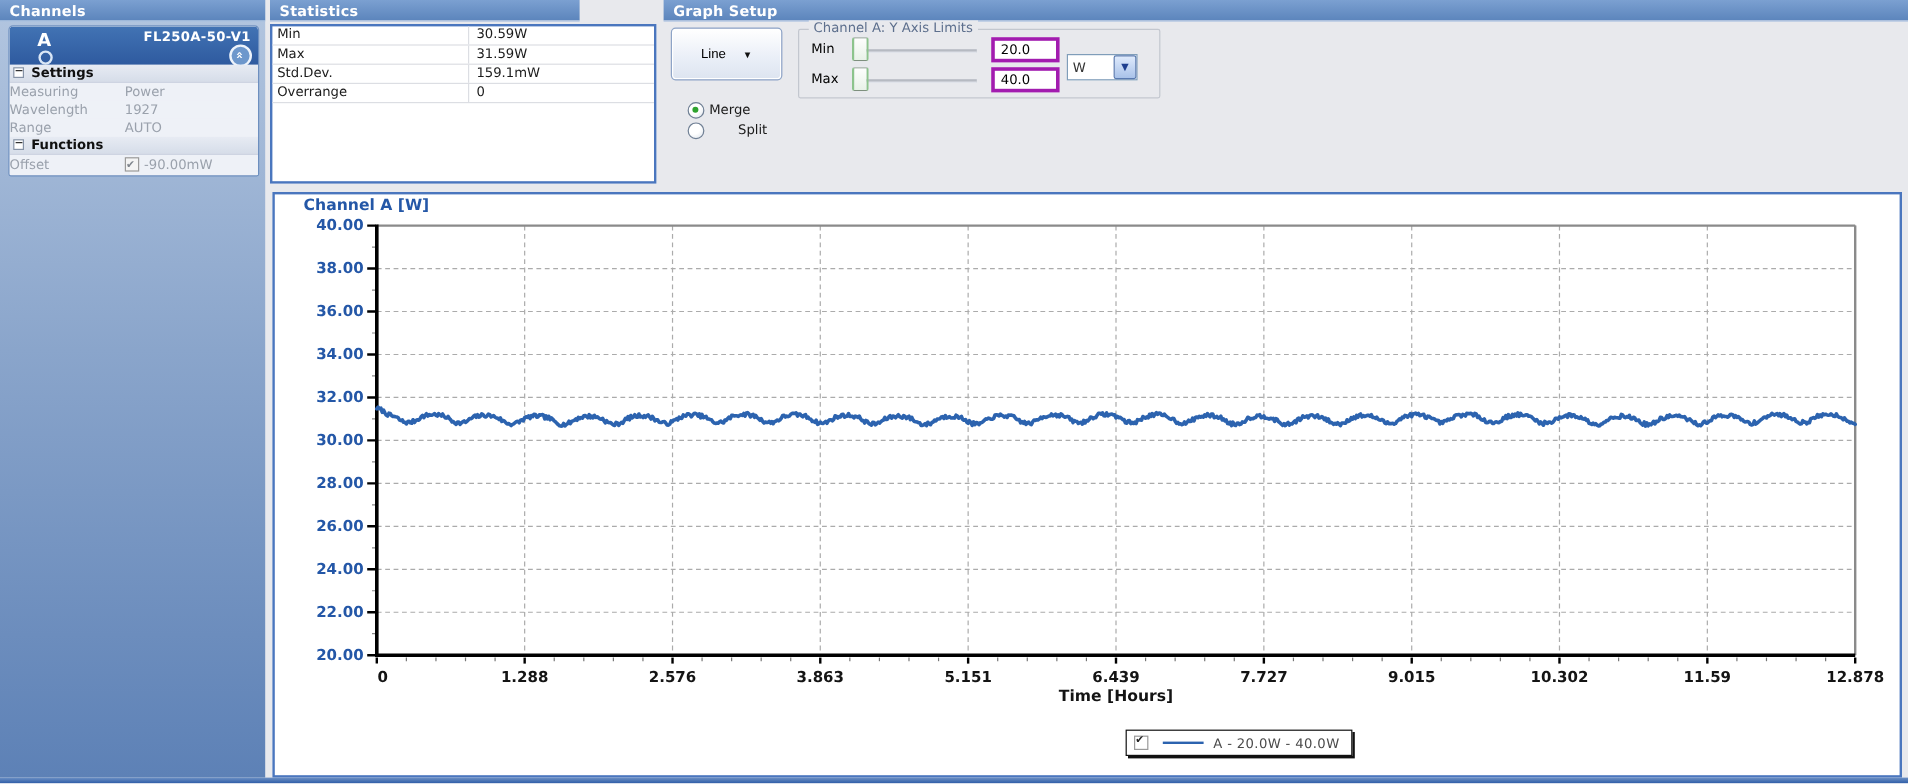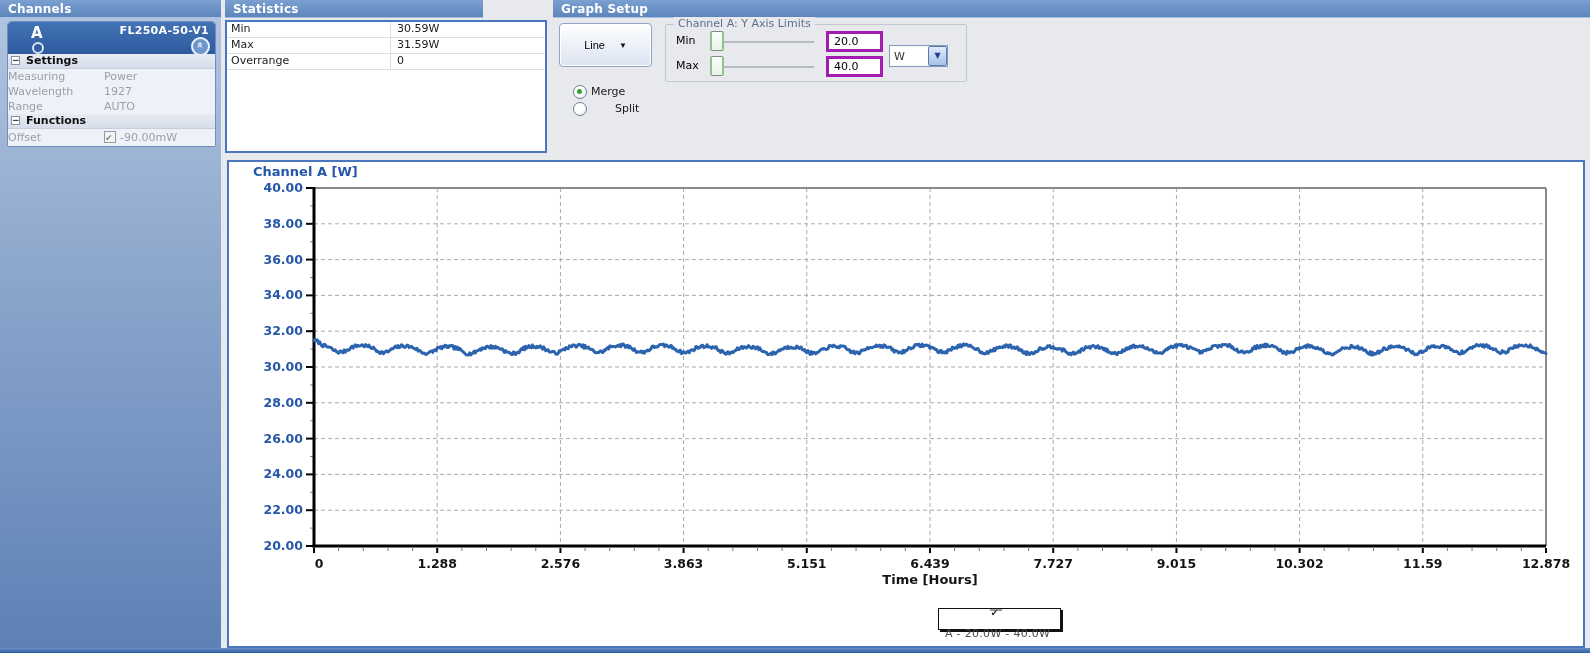--- a/index.html
+++ b/index.html
@@ -65,21 +65,21 @@
               display:flex;align-items:center;cursor:pointer;}
   #unit-combo .unit-val{flex:1;padding-left:4px;color:#333;}
   #unit-combo .combo-btn{width:17px;height:18px;margin:0;border:1px solid #5a7ab0;border-radius:2px;
               background:linear-gradient(180deg,#dfeafc,#a9c2e9);color:#1f3f8f;font-size:8px;line-height:18px;text-align:center;}
   
   #chart-panel{position:absolute;left:227px;top:160px;width:1358px;height:488px;background:#fff;
                border:2px solid #4a76be;box-sizing:border-box;}
   #chart-title{position:absolute;left:8px;top:2px;font-size:13px;font-weight:bold;color:#2457a7;margin-left:16px;}
   #chart-svg{position:absolute;left:0;top:0;width:1354px;height:484px;}
   #legend{position:absolute;left:709px;top:446px;height:20px;background:#fff;border:1px solid #111;
-          box-shadow:2px 2px 0 #111;display:flex;align-items:center;padding:0 10px 0 6px;gap:8px;flex-direction:column;}
+          box-shadow:2px 2px 0 #111;display:flex;align-items:center;padding:0 10px 0 6px;gap:8px;}
   #legend .checkbox{background:#fff;}
   #legend .checkbox.checked::after{color:#222;}
   .legend-line{display:inline-block;width:34px;height:2px;background:#2c63af;}
   #legend .ltext{color:#4a4a4a;font-size:11px;letter-spacing:.3px;}
   
   #bottom-strip{position:absolute;left:0;top:648px;width:1590px;height:5px;
                 background:linear-gradient(180deg,#6c90c4,#2c5ba6);}
 </style>
 </head>
 <body>
@@ -133,20 +133,24 @@
     <span>Statistics</span>
   </div>
   <div id="stats-box">
     <div class="srow">
       <span class="sl">Min</span>
       <span class="sv">30.59W</span>
     </div>
     <div class="srow">
       <span class="sl">Max</span>
       <span class="sv">31.59W</span>
+    </div>
+    <div class="srow">
+      <span class="sl">Std.Dev.</span>
+      <span class="sv">159.1mW</span>
     </div>
     <div class="srow">
       <span class="sl">Overrange</span>
       <span class="sv">0</span>
     </div>
   </div>
 
   <div class="hdrbar" id="gs-hdr">
     <span>Graph Setup</span>
   </div>

